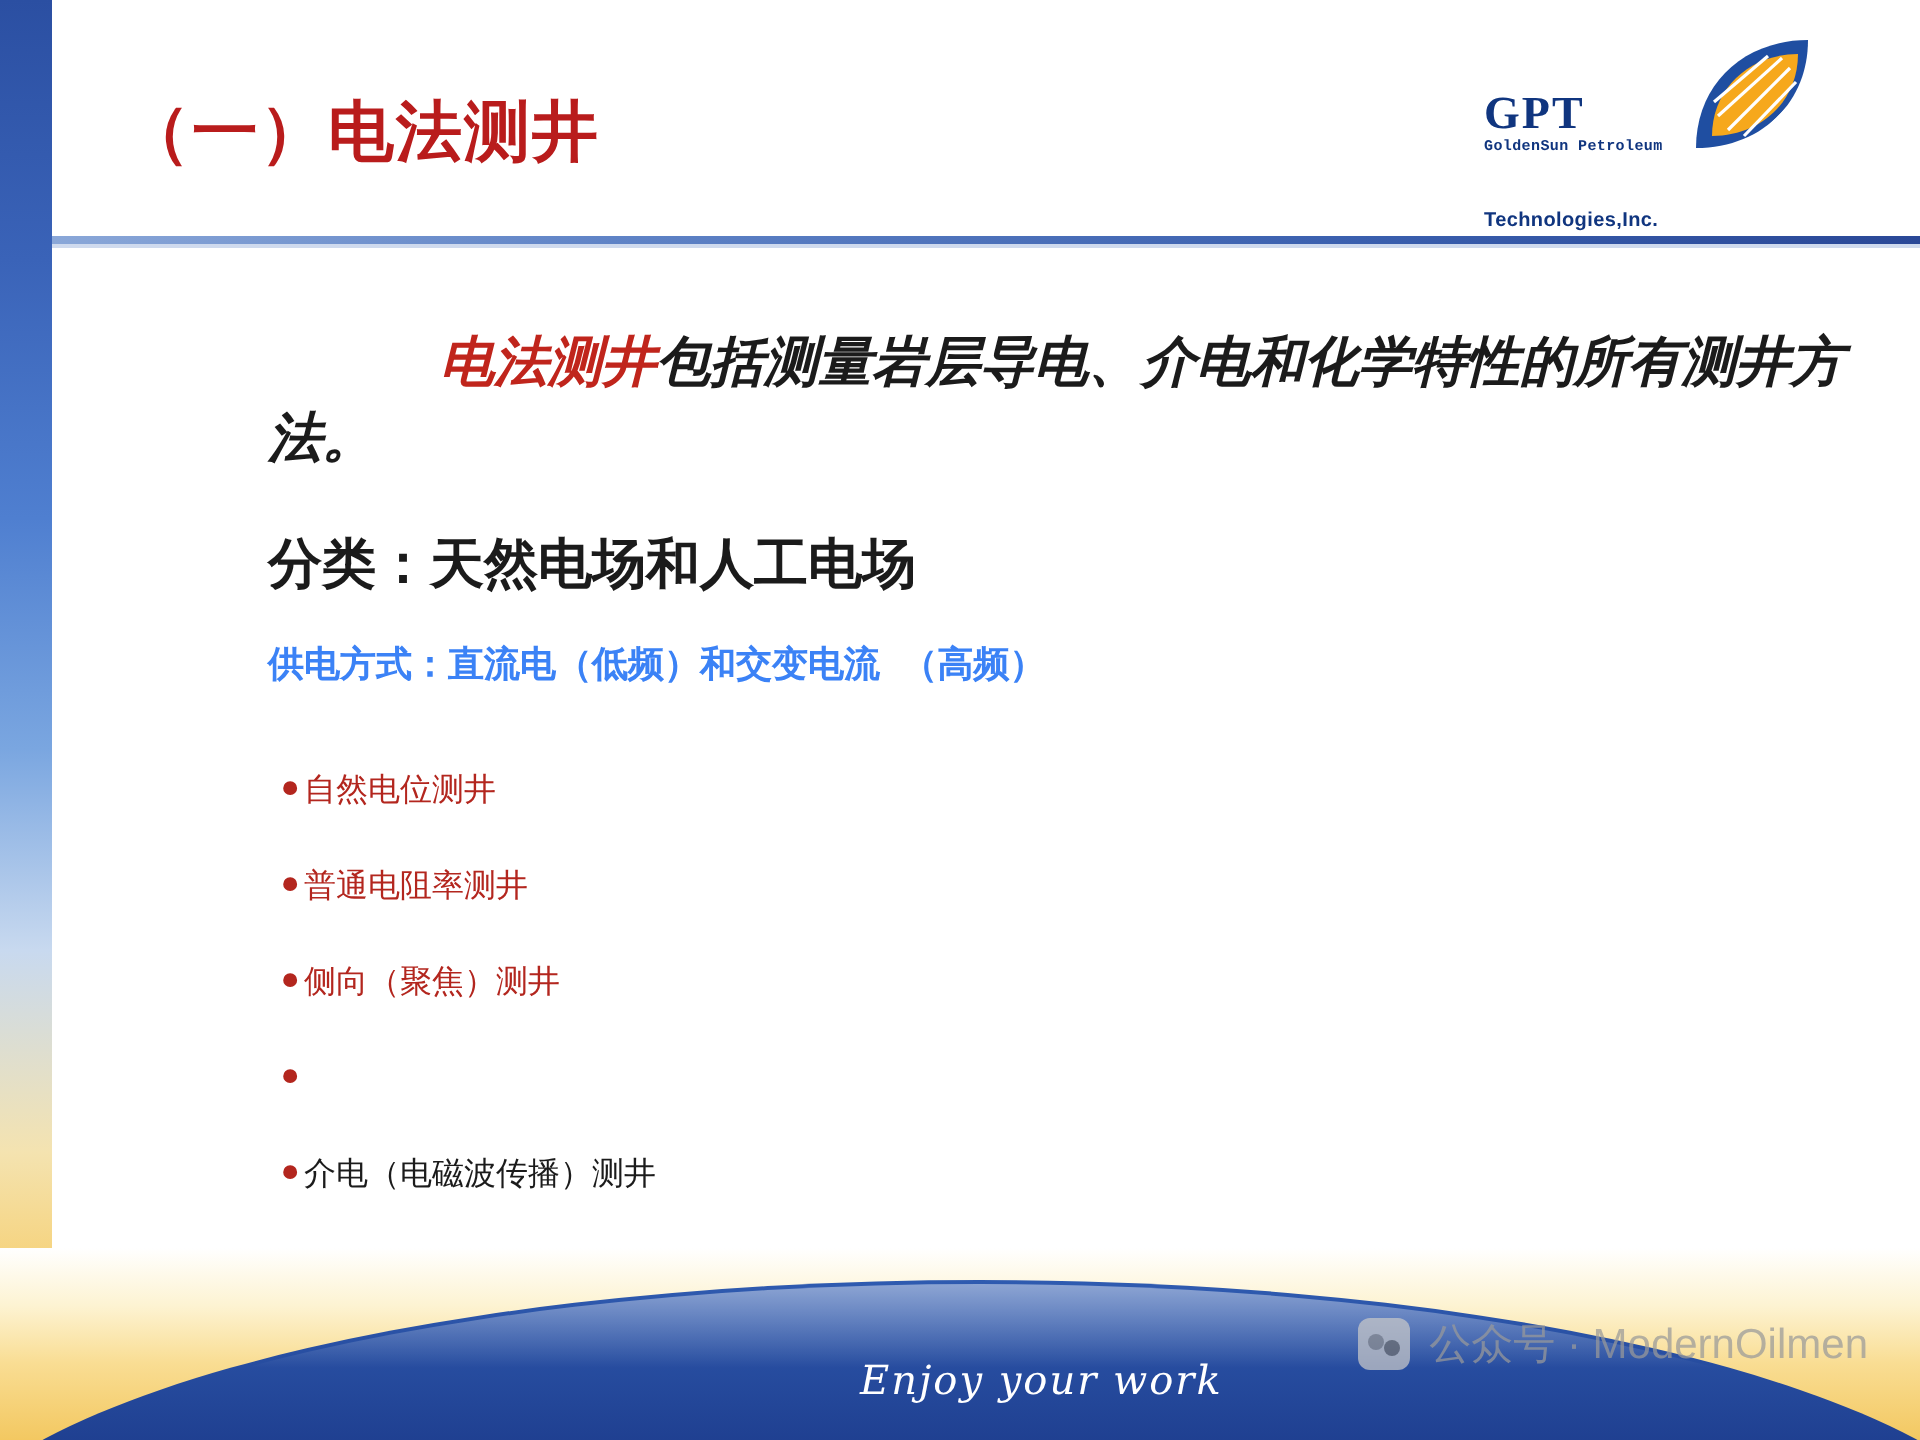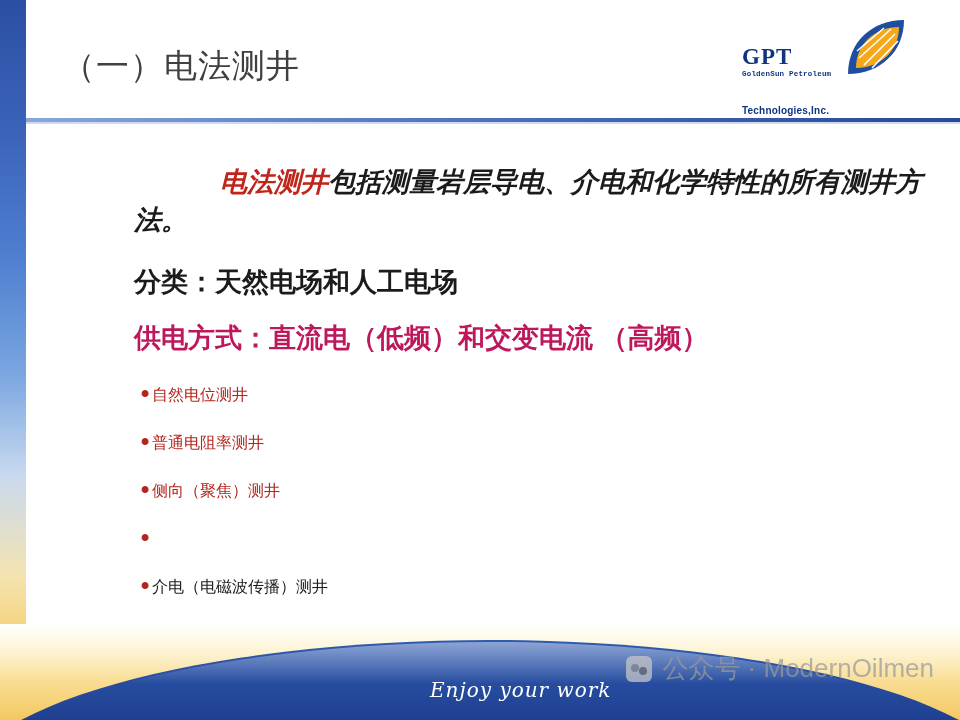--- a/index.html
+++ b/index.html
@@ -47,22 +47,22 @@
     top: 0;
     width: 934px;
     height: 122px;
   }
   .slide-title {
     position: absolute;
     left: 36px;
     top: 44px;
     font-family: "DejaVu Serif", "Liberation Serif", serif;
     font-size: 33px;
-    font-weight: normal;
-    color: #404040;
+    font-weight: bold;
+    color: #b91c1c;
     letter-spacing: 1px;
     white-space: nowrap;
   }
   .title-rule {
     position: absolute;
     left: 0;
     top: 118px;
     width: 934px;
     height: 4px;
     background: linear-gradient(to right, #8aa7d8 0%, #5f83c6 30%, #3a5fae 70%, #2a4897 100%);
@@ -155,24 +155,24 @@
     font-family: "DejaVu Serif", "Liberation Serif", serif;
     font-size: 27px;
     font-weight: bold;
     color: #1b1b1b;
     white-space: nowrap;
   }
   .para3 {
     position: absolute;
     left: 108px;
     top: 192px;
-    font-family: Liberation Sans, sans-serif;
-    font-size: 27px;
-    font-weight: bold;
-    color: #be185d;
+    font-family: Liberation Mono, monospace;
+    font-size: 18px;
+    font-weight: bold;
+    color: #3b82f6;
     white-space: nowrap;
   }
 
   .bullets {
     position: absolute;
     left: 112px;
     top: 252px;
     width: 700px;
   }
   .bullet-row {
@@ -279,21 +279,21 @@
     position: absolute;
     left: 13px;
     top: 11px;
     width: 8px;
     height: 8px;
     border-radius: 50%;
     background: #6f6f6f;
   }
   .wm-text {
     font-family: "Liberation Sans", sans-serif;
-    font-size: 26px;
+    font-size: 21px;
     color: #9a9a9a;
     white-space: nowrap;
   }
 </style>
 </head>
 <body>
 
 <div class="slide">
 
   <div class="left-bar"></div>

